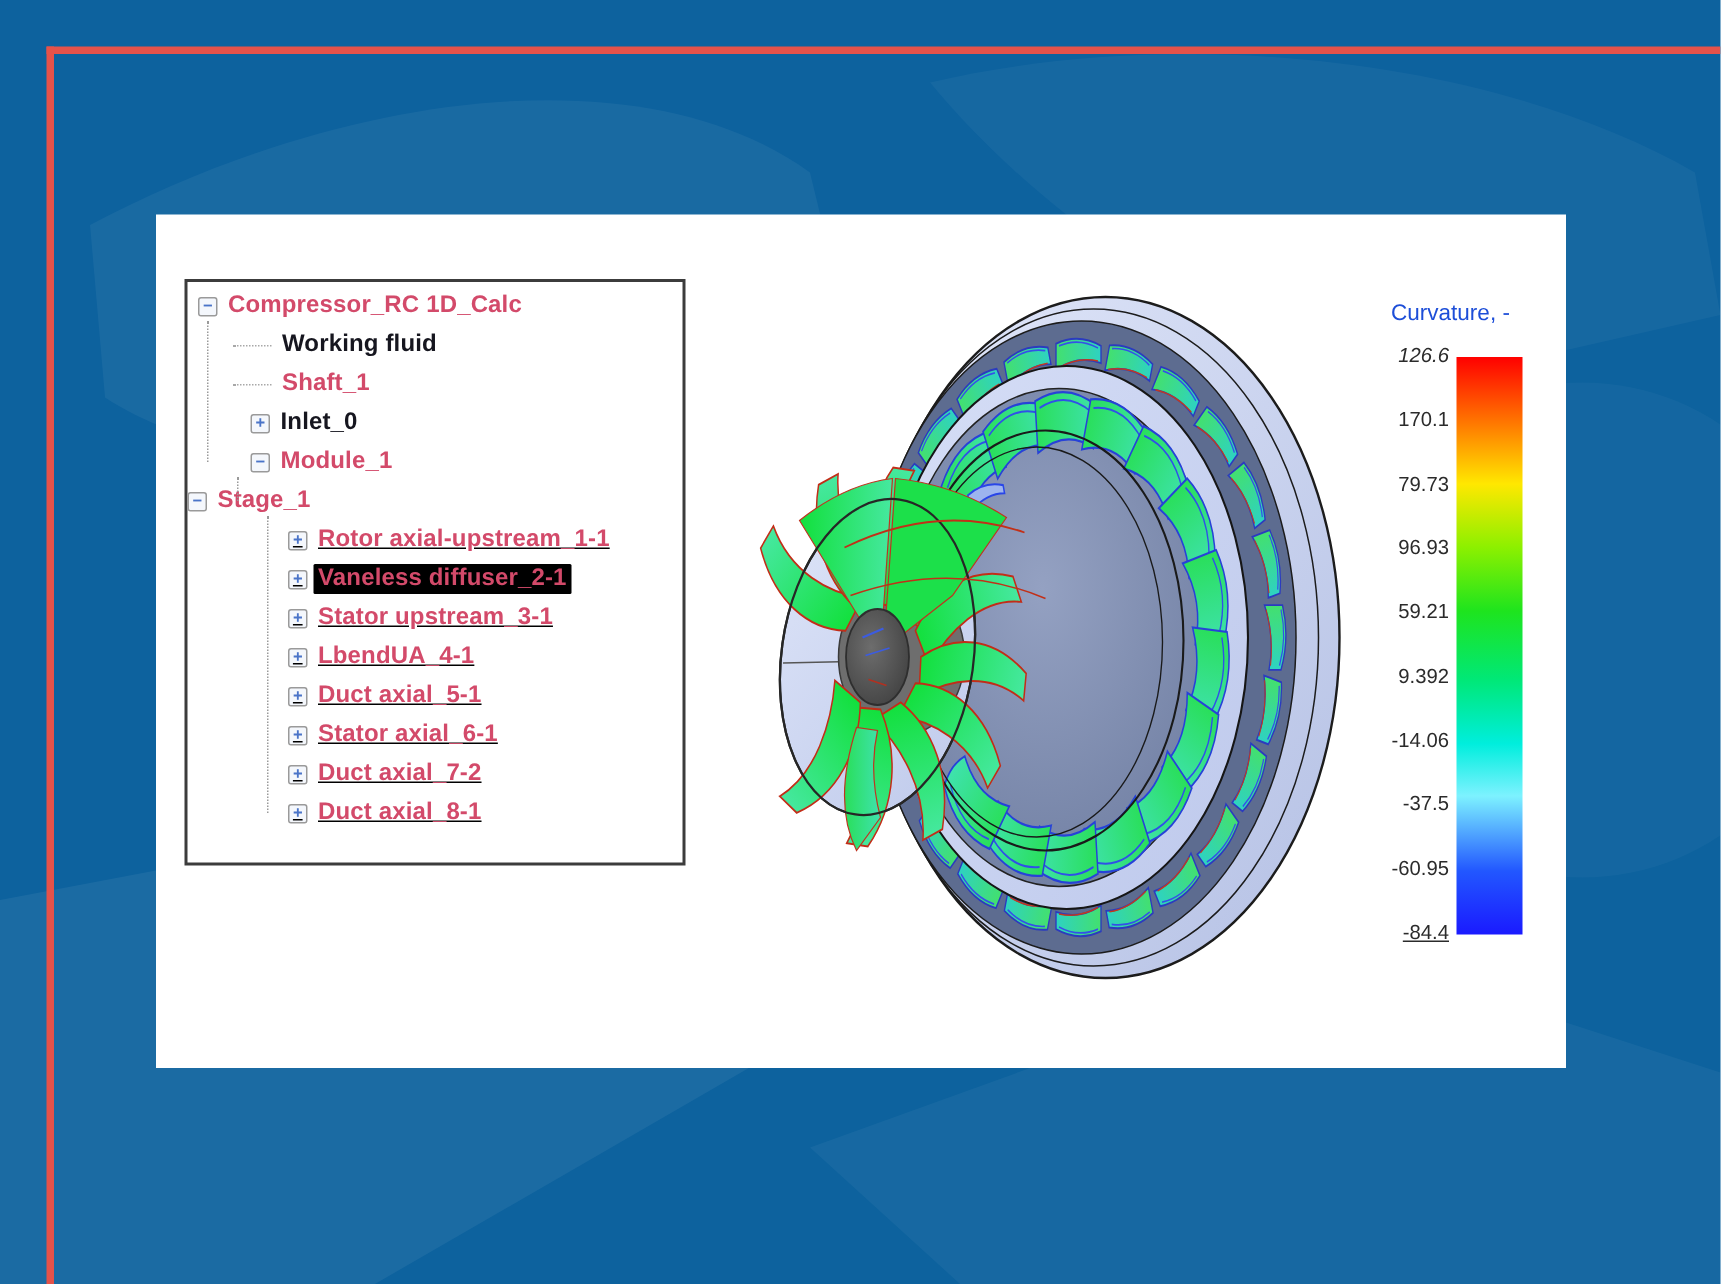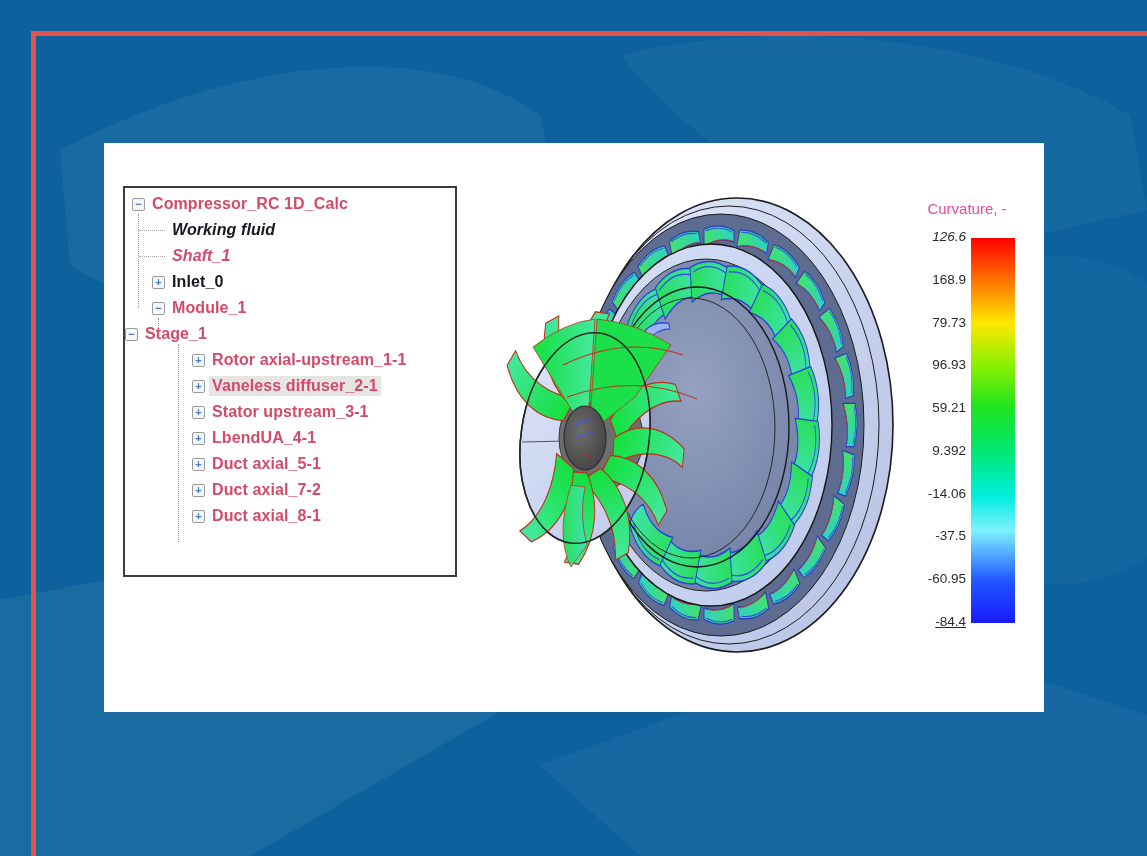--- a/index.html
+++ b/index.html
@@ -20,53 +20,53 @@
   .panel{position:absolute;left:104px;top:143px;width:940px;height:569px;background:#ffffff;}
 
   
   .tree{
     position:absolute;left:19px;top:43px;width:334px;height:391px;
     border:2px solid #3c3c3c;background:#fff;box-sizing:border-box;overflow:hidden;
   }
   .tree-inner{position:relative;padding-top:3px;}
   .row{height:26px;display:flex;align-items:center;position:relative;}
   .lvl0{padding-left:7px;}
-  .lvl1{padding-left:27px;}
+  .lvl1{padding-left:42px;}
   .lvl2{}
-  .lvl3{padding-left:67px;}
-  .row.dashrow{padding-left:14px;font-style:italic;}
+  .lvl3{padding-left:67px;text-decoration:underline;}
+  .row.dashrow{padding-left:30px;}
   .exp{
     width:13px;height:13px;flex:0 0 13px;box-sizing:border-box;
     border:1px solid #9a9a9a;border-radius:2px;background:#f4f7fc;
     color:#4a74c8;font-weight:bold;font-size:11px;line-height:10px;
     text-align:center;margin-right:4px;position:relative;z-index:2;
   }
   .exp.minus::after{content:"\2212";}
   .exp.plus::after{content:"+";}
   .dash{width:26px;height:0;border-top:1px dotted #a8a8a8;margin-right:4px;flex:0 0 26px;}
   .lbl{
     font-size:16px;font-weight:600;letter-spacing:.1px;white-space:nowrap;
     padding:1px 3px;border-radius:1px;
   }
   .red{color:#d34a6a;}
   .blk{color:#16161f;}
-  .sel{background:#e5e5e5;}
+  .sel{background:#000000;}
   .vline{position:absolute;width:0;border-left:1px dotted #9a9a9a;z-index:1;}
   .vline.v1{left:13px;top:26px;height:94px;}
   .vline.v2{left:33px;top:130px;height:16px;}
   .vline.v3{left:53px;top:156px;height:198px;}
 
   
   .viewport{position:absolute;left:371px;top:42px;width:430px;height:480px;}
 
   
   .legend{position:absolute;left:796px;top:55px;width:148px;height:445px;}
   .legend-title{
     position:absolute;left:10px;top:2px;width:114px;text-align:center;
-    font-size:15px;color:#ec4899;white-space:nowrap;
+    font-size:15px;color:#1d4ed8;white-space:nowrap;
   }
   .bar{
     position:absolute;left:71px;top:40px;width:44px;height:385px;
     background:linear-gradient(to bottom,
       #ff0000 0%, #ff7300 11%, #ffe800 22%, #8cf000 33%, #1ee41e 44%,
       #00e878 56%, #00eedd 67%, #7df2ff 76%, #2257ff 89%, #1a1aff 100%);
   }
   .tick{
     position:absolute;left:0;width:66px;text-align:right;
     font-size:13.5px;color:#2b2b2b;white-space:nowrap;
@@ -132,20 +132,24 @@
         <span class="exp plus"></span>
         <span class="lbl red">Stator upstream_3-1</span>
       </div>
       <div class="row lvl3">
         <span class="exp plus"></span>
         <span class="lbl red">LbendUA_4-1</span>
       </div>
       <div class="row lvl3">
         <span class="exp plus"></span>
         <span class="lbl red">Duct axial_5-1</span>
+      </div>
+      <div class="row lvl3">
+        <span class="exp plus"></span>
+        <span class="lbl red">Stator axial_6-1</span>
       </div>
       <div class="row lvl3">
         <span class="exp plus"></span>
         <span class="lbl red">Duct axial_7-2</span>
       </div>
       <div class="row lvl3">
         <span class="exp plus"></span>
         <span class="lbl red">Duct axial_8-1</span>
       </div>
     </div>
@@ -307,21 +311,21 @@
       <path d="M100,240 l14,-6" stroke="#3c5ce0" stroke-width="1.5" fill="none"></path>
       <path d="M102,252 l16,-5" stroke="#3c5ce0" stroke-width="1.2" fill="none"></path>
       <path d="M104,268 l12,4" stroke="#b23020" stroke-width="1" fill="none"></path>
     </g>
   </svg>
 
   <div class="legend">
     <div class="legend-title">Curvature, -</div>
     <div class="bar"></div>
     <span class="tick t0">126.6</span>
-    <span class="tick t1">168.9</span>
+    <span class="tick t1">170.1</span>
     <span class="tick t2">79.73</span>
     <span class="tick t3">96.93</span>
     <span class="tick t4">59.21</span>
     <span class="tick t5">9.392</span>
     <span class="tick t6">-14.06</span>
     <span class="tick t7">-37.5</span>
     <span class="tick t8">-60.95</span>
     <span class="tick t9">-84.4</span>
   </div>
 

